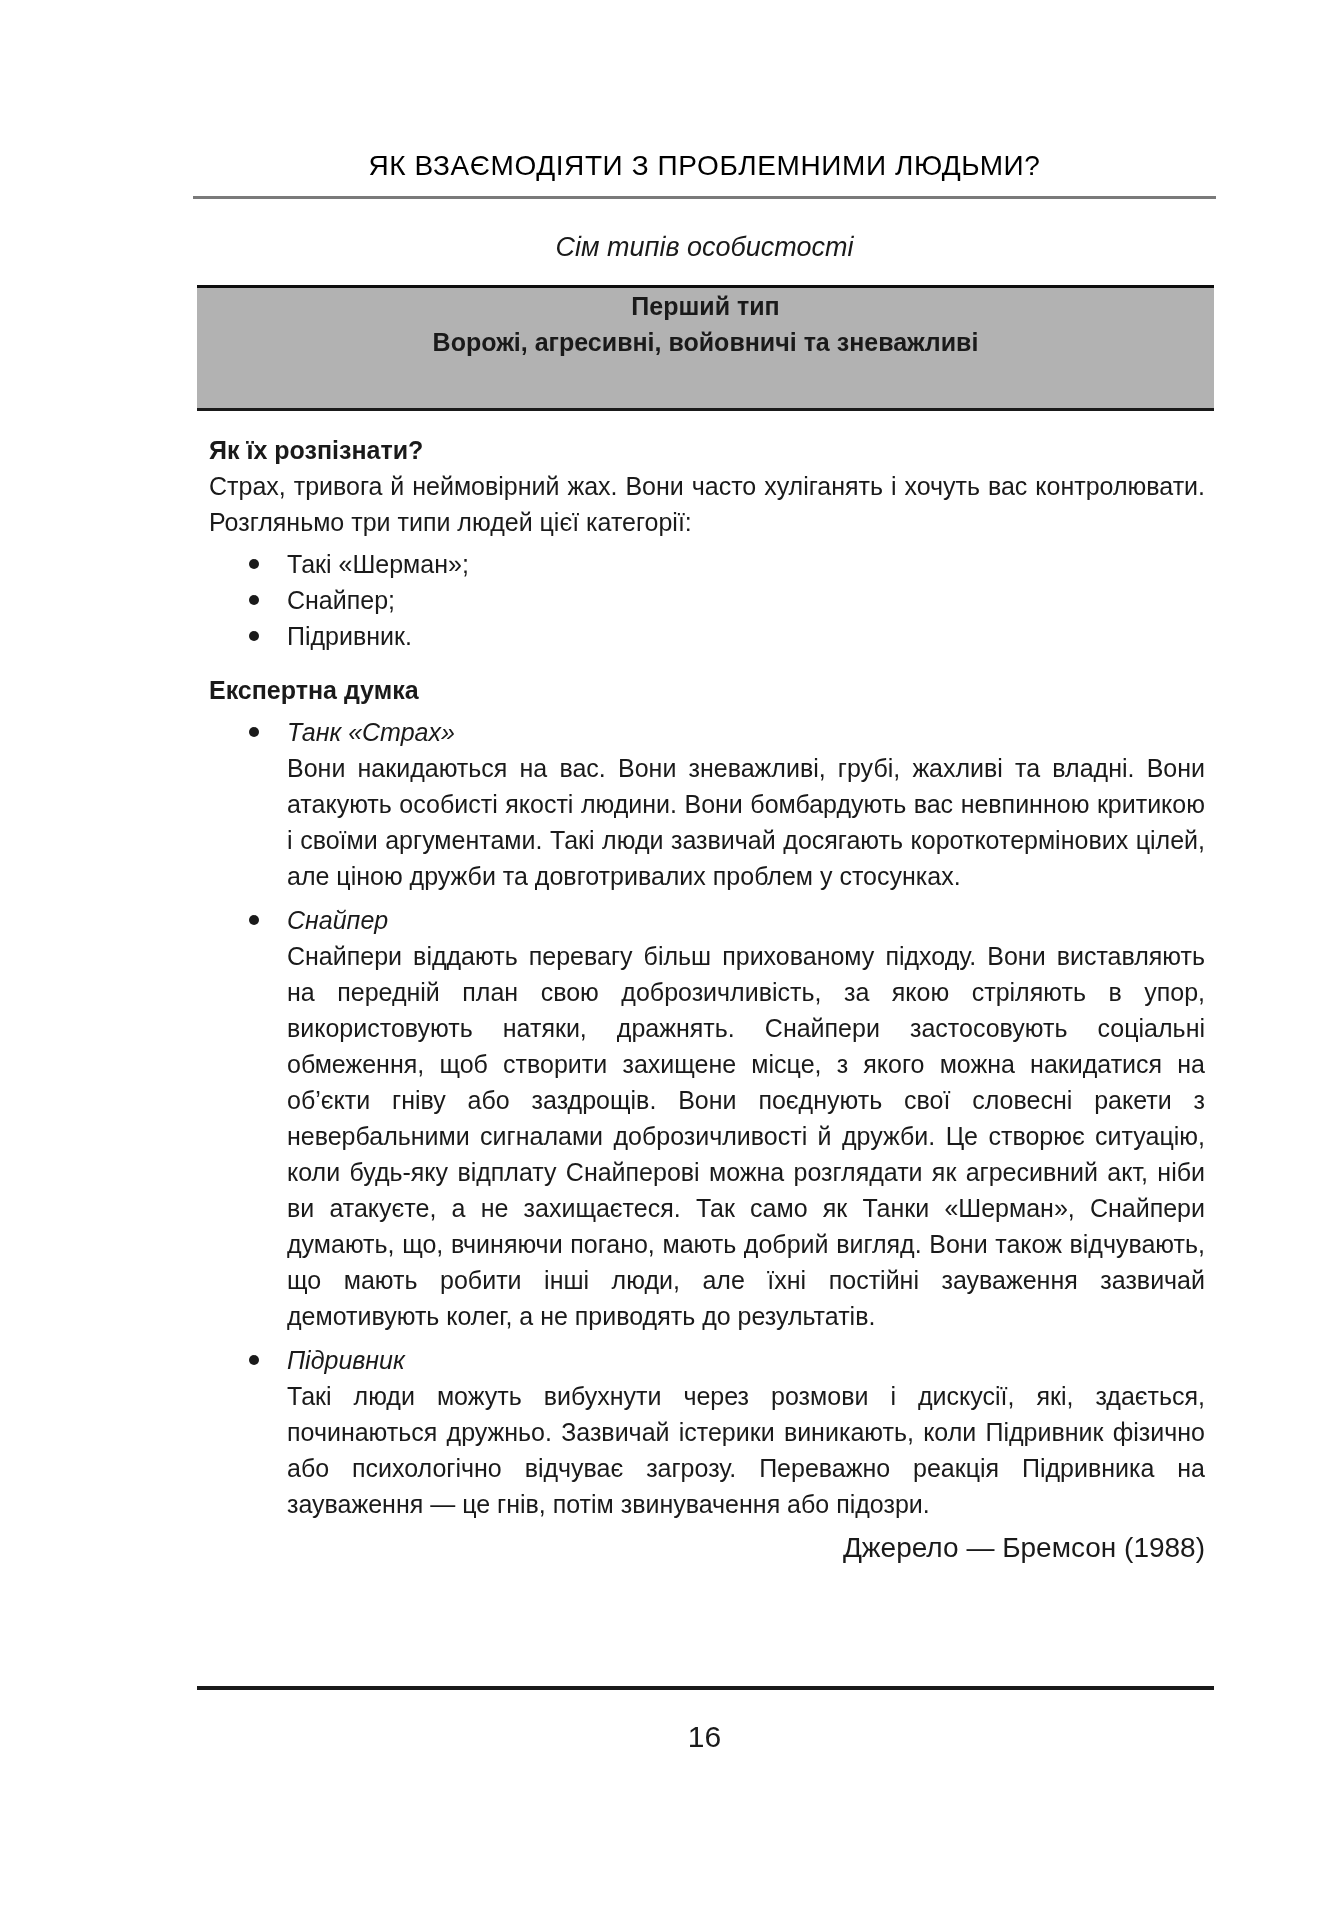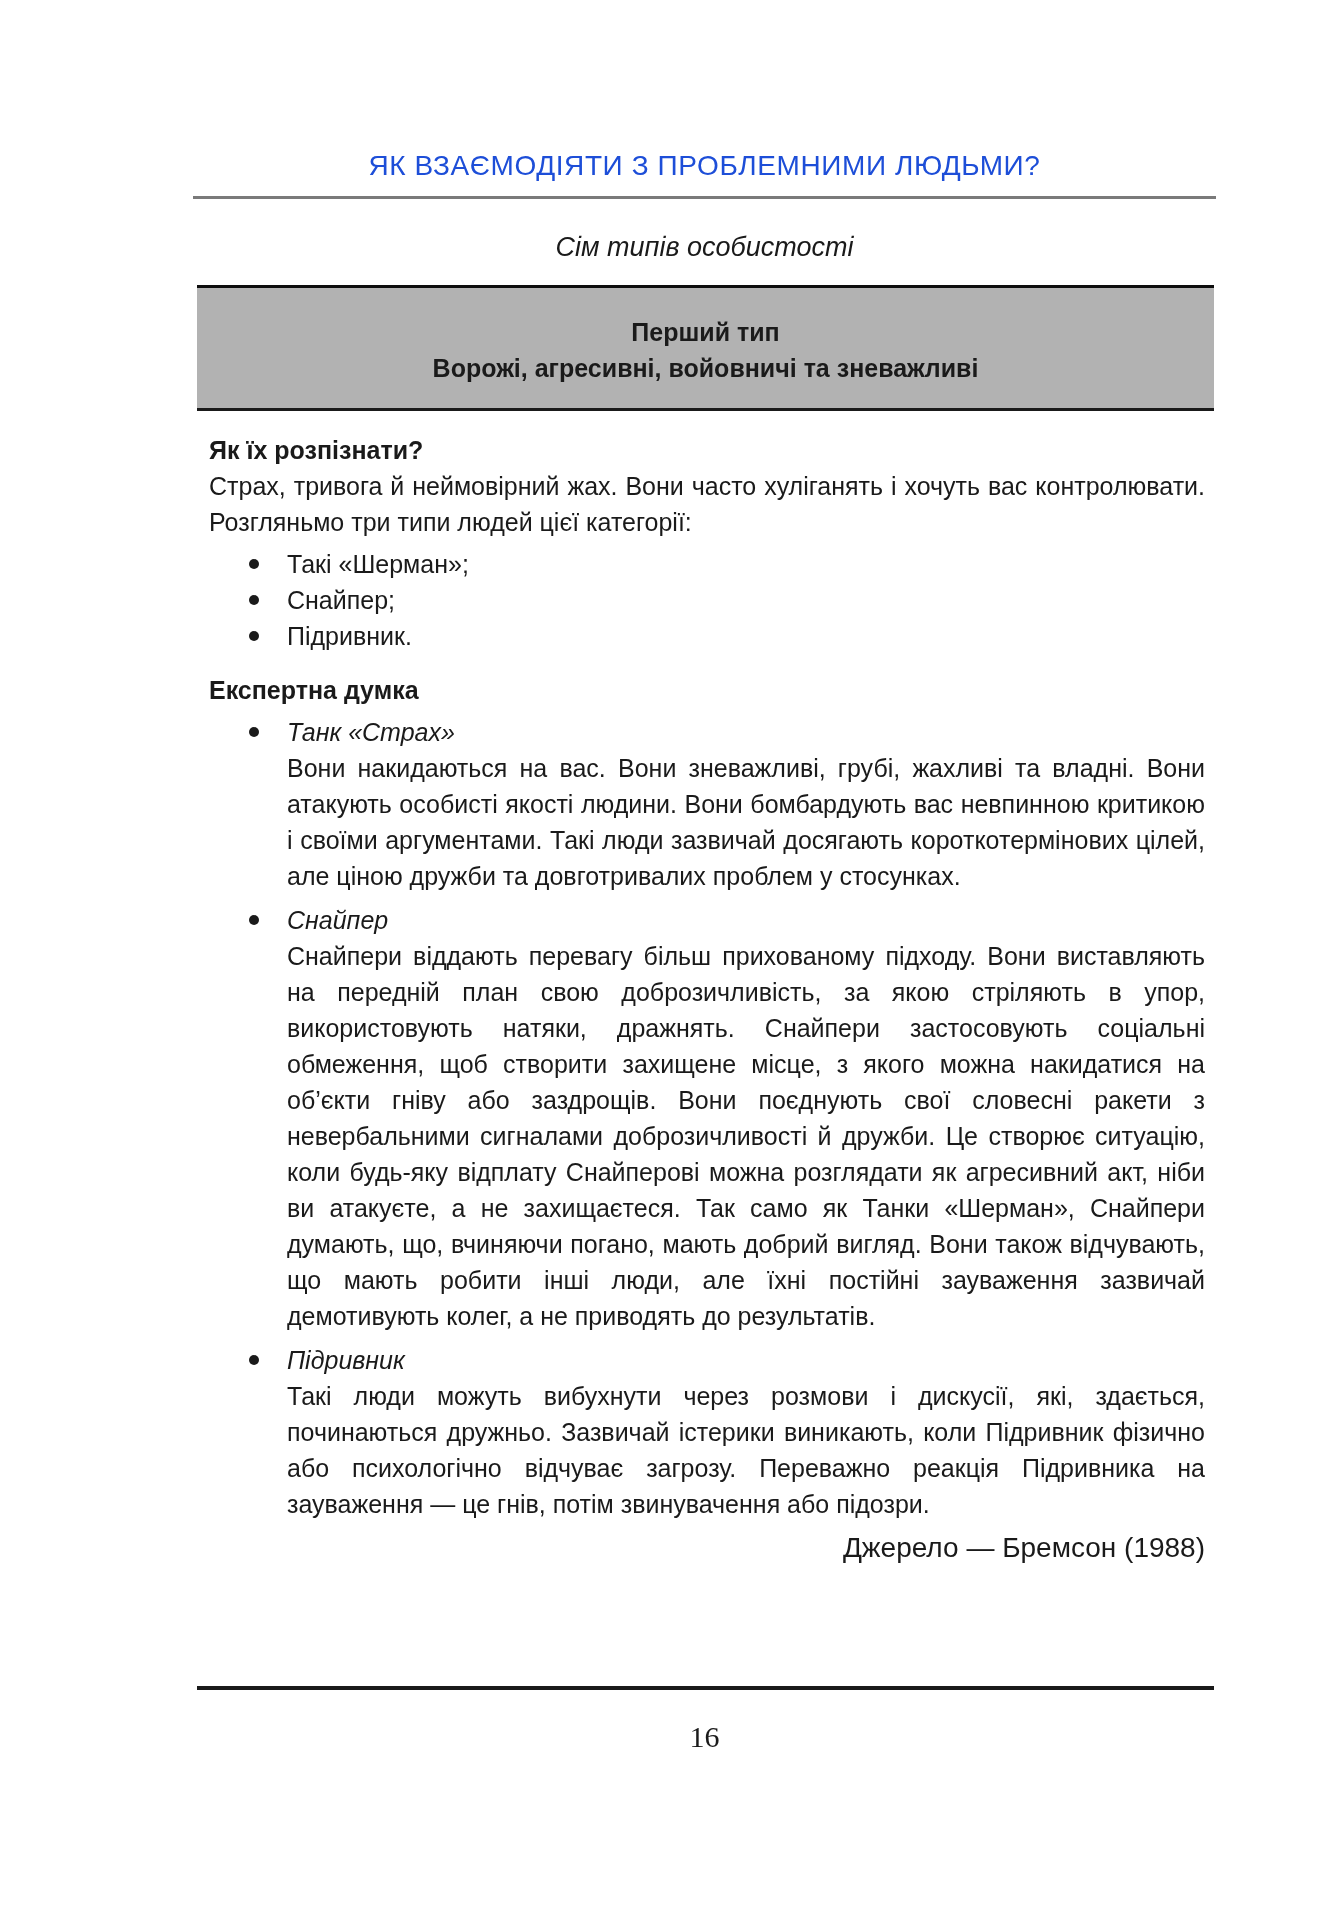--- a/index.html
+++ b/index.html
@@ -2,56 +2,56 @@
 <html><head>
 <meta charset="utf-8">
 <style>
   html, body { margin: 0; padding: 0; background: #ffffff; }
   body {
     width: 1327px; height: 1929px; position: relative; overflow: hidden;
     font-family: "Liberation Sans", sans-serif; color: #1a1a1a;
   }
   .running-head {
     position: absolute; left: 193px; width: 1023px; top: 150px;
-    text-align: center; font-size: 28px; letter-spacing: 0.6px; color: #1d4ed8;
+    text-align: center; font-size: 28px; letter-spacing: 0.6px; color: #000000;
   }
   .head-rule {
     position: absolute; left: 193px; width: 1023px; top: 196px; height: 3px; background: #7a7a7a;
   }
   .subtitle {
     position: absolute; left: 193px; width: 1023px; top: 232px;
     text-align: center; font-size: 27px; font-style: italic;
   }
   .type-box {
     position: absolute; left: 197px; width: 1017px; top: 285px; height: 120px;
     background: #b2b2b2; border-top: 3px solid #0d0d0d; border-bottom: 3px solid #1a1a1a;
     text-align: center; font-weight: bold; font-size: 25px; line-height: 36px;
   }
-  .type-box .l1 { padding-top: 26px; display: block; }
+  .type-box .l1 { display: block; }
   .content {
     position: absolute; left: 209px; width: 996px; top: 432px;
     font-size: 25px; line-height: 36px;
   }
   .h { font-weight: bold; margin: 0; }
   p { margin: 0; text-align: justify; }
   ul.bul { list-style: none; margin: 6px 0 0 0; padding: 0; }
   ul.bul li { position: relative; padding-left: 78px; line-height: 36px; }
   ul.bul li .dot {
     position: absolute; left: 40px; top: 13px; width: 10px; height: 10px; border-radius: 50%; background: #1a1a1a;
   }
   .sec2 { margin-top: 18px; }
   .exp li { margin-bottom: 8px; }
   .exp li .it { font-style: italic; display: block; }
   .exp li p { text-align: justify; }
   .source { text-align: right; margin-top: 4px; font-size: 28px; }
   .foot-rule {
     position: absolute; left: 197px; width: 1017px; top: 1686px; height: 4px; background: #1a1a1a;
   }
   .page-num {
-    position: absolute; left: 193px; width: 1023px; top: 1720px; text-align: center; font-size: 30px; font-family: Liberation Serif, serif;
+    position: absolute; left: 193px; width: 1023px; top: 1720px; text-align: center; font-size: 30px;
   }
 </style>
 </head>
 <body>
 
 <div class="running-head">ЯК ВЗАЄМОДІЯТИ З ПРОБЛЕМНИМИ ЛЮДЬМИ?</div>
 <div class="head-rule"></div>
 
 <div class="subtitle">Сім типів особистості</div>
 

